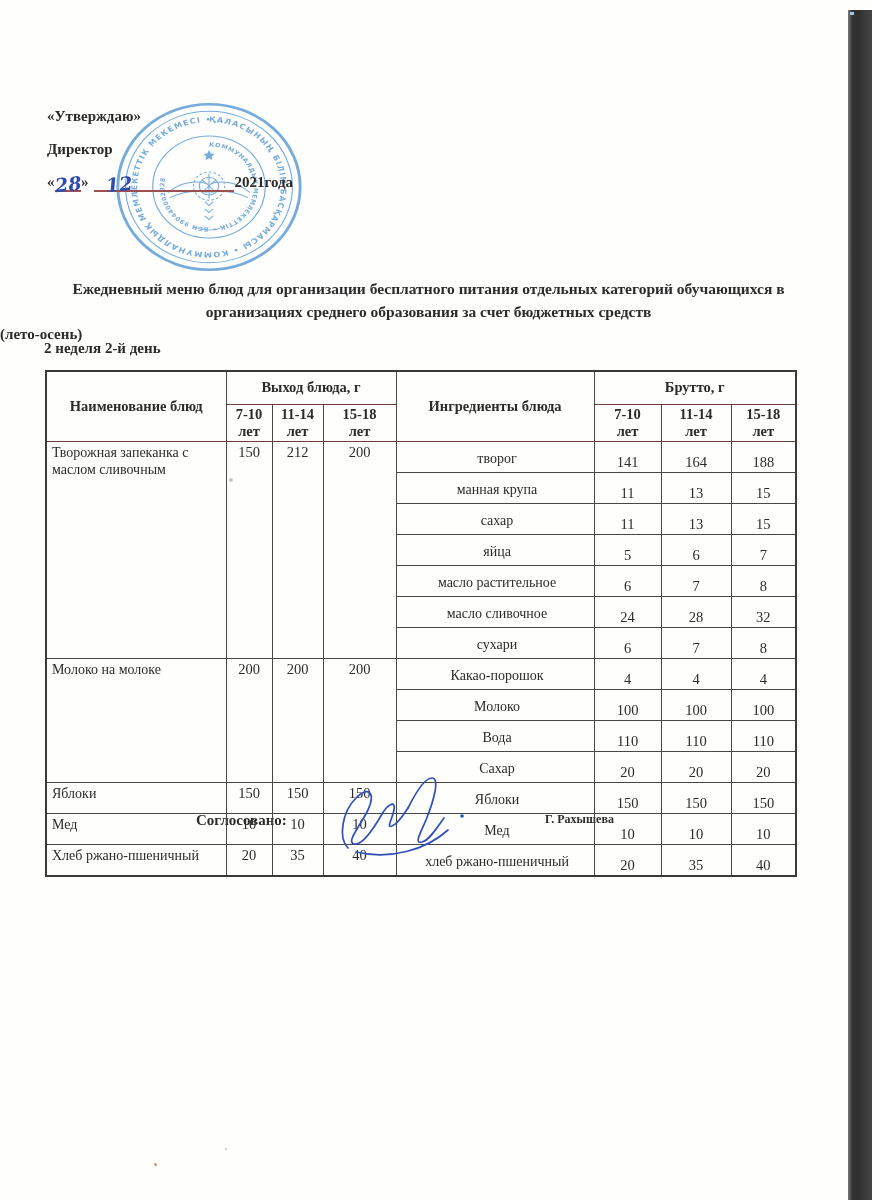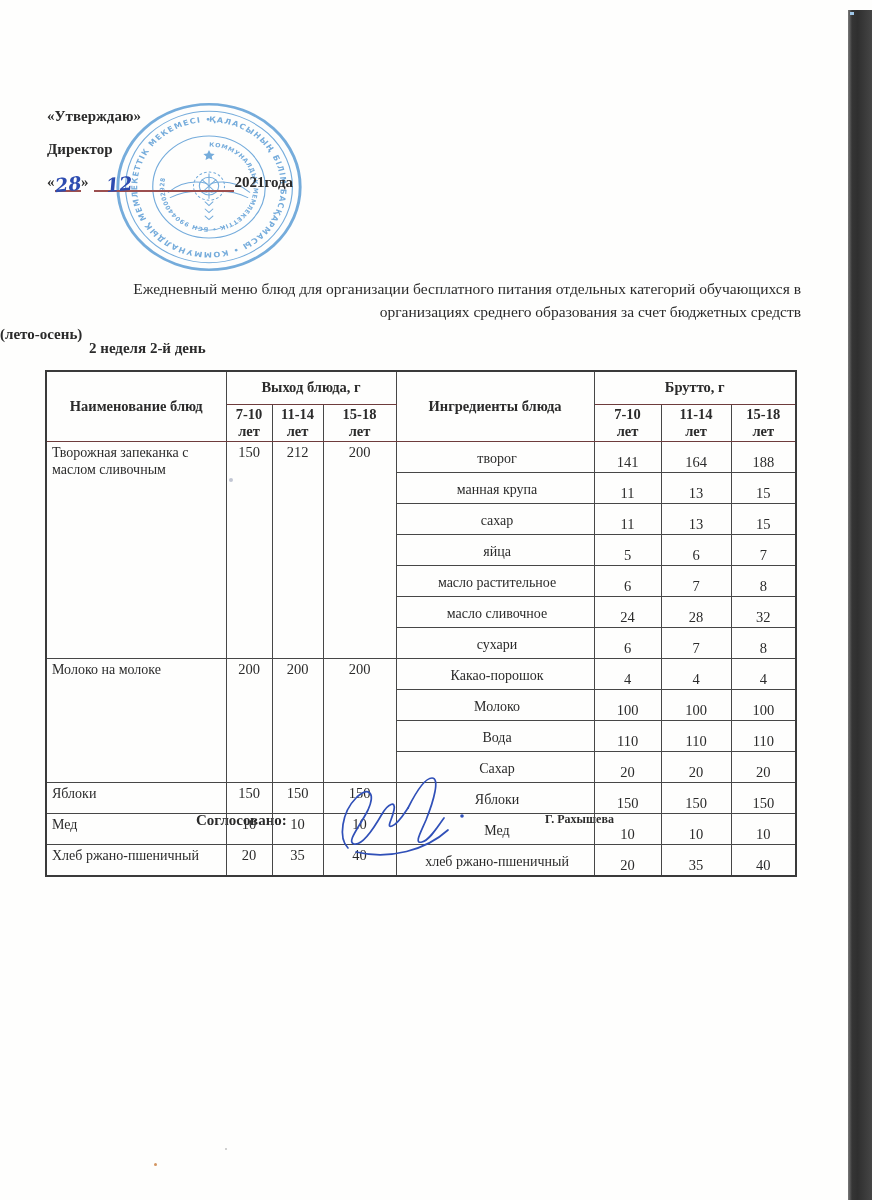--- a/index.html
+++ b/index.html
@@ -41,24 +41,24 @@
     font-family:"DejaVu Serif",serif;font-style:italic;font-weight:bold;
     color:var(--ink-blue);font-size:19px;display:inline-block;transform:rotate(-6deg);
   }
   .day-blank{display:inline-block;min-width:24px;text-align:center;border-bottom:2px solid var(--line-red);height:18px;vertical-align:bottom;}
   .date-blank{display:inline-block;width:140px;border-bottom:2px solid var(--line-red);height:18px;vertical-align:bottom;margin-left:6px;padding-left:12px;}
   .quote{font-weight:bold;}
 
   
   .doc-title{
     position:absolute;left:56px;top:277px;width:745px;z-index:2;
-    text-align:right;font-weight:normal;font-size:15.5px;line-height:23px;
+    text-align:center;font-weight:bold;font-size:15.5px;line-height:23px;
   }
   .doc-season{position:absolute;left:0;top:326px;width:845px;text-align:left;font-weight:bold;font-size:15px;}
-  .doc-week{position:absolute;left:44px;top:340px;font-weight:bold;font-size:15px;margin-left:45px;}
+  .doc-week{position:absolute;left:44px;top:340px;font-weight:bold;font-size:15px;}
 
   
   table.menu{
     position:absolute;left:45px;top:370px;width:752px;height:382px;
     border-collapse:collapse;table-layout:fixed;z-index:2;
   }
   table.menu th,table.menu td{border:1px solid #474747;overflow:hidden;}
   table.menu{border:2px solid #3a3a3a;}
   table.menu th{
     font-size:14.5px;font-weight:bold;text-align:center;vertical-align:middle;

